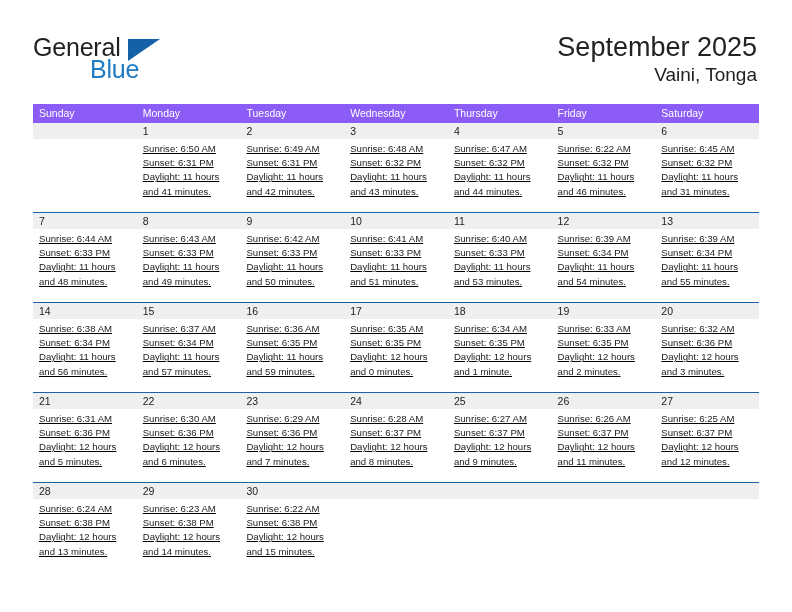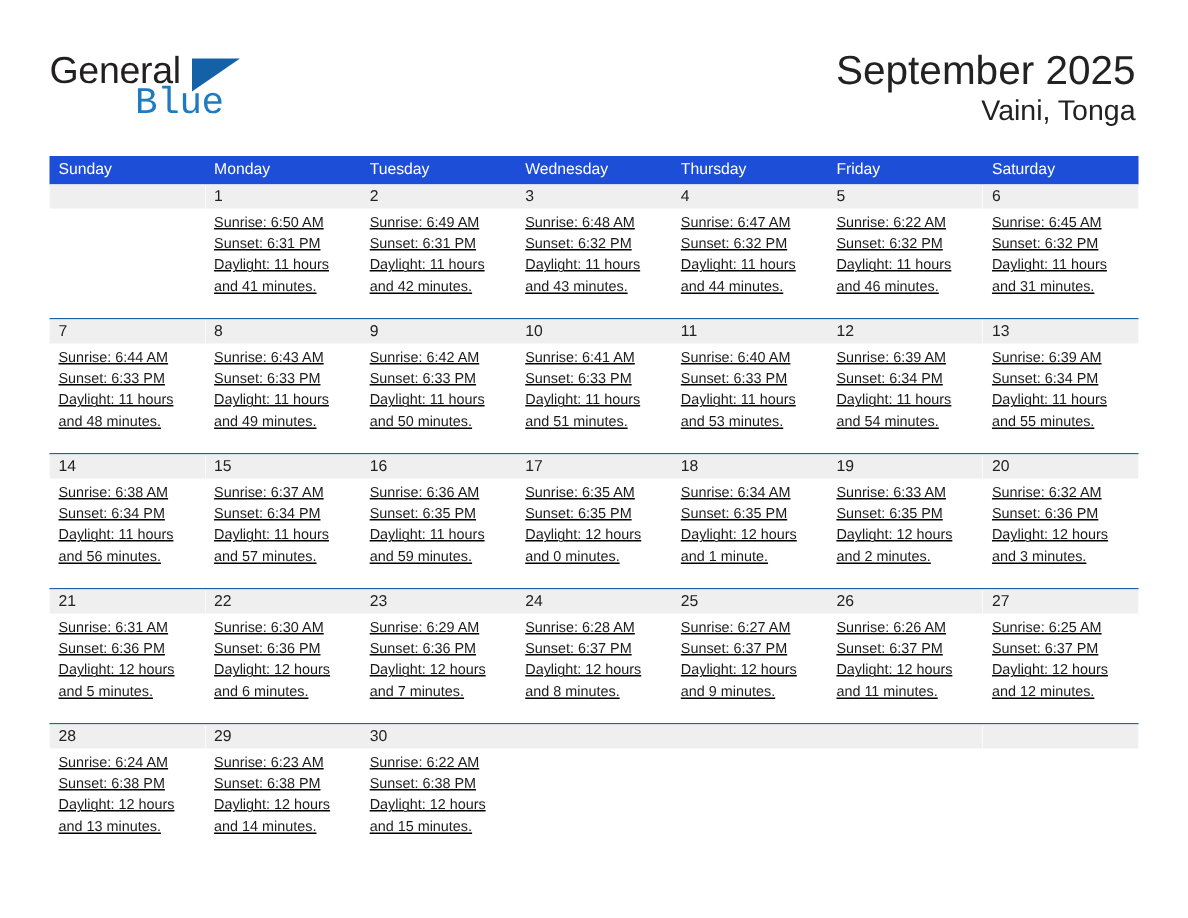--- a/index.html
+++ b/index.html
@@ -48,21 +48,21 @@
     font-family: Liberation Sans, sans-serif;
     line-height: 26px;
   }
   .logo-blue {
     position: absolute;
     left: 57px;
     top: 22px;
     font-size: 25px;
     letter-spacing: -0.2px;
     color: #1f7bc1;
-    font-family: Liberation Mono, monospace;
+    font-family: Liberation Sans, sans-serif;
     line-height: 26px;
   }
   .logo-triangle {
     position: absolute;
     left: 95px;
     top: 5px;
     width: 0;
     height: 0;
     border-left: 32px solid #1461a8;
     border-bottom: 22px solid transparent;
@@ -93,21 +93,21 @@
   .calendar {
     position: absolute;
     left: 33px;
     top: 104px;
     width: 726px;
   }
 
   .weekday-header {
     display: flex;
     width: 100%;
-    background: #1d4ed8;
+    background: #8b5cf6;
     height: 19px;
   }
   .weekday-cell {
     flex: 1 1 0;
     color: #ffffff;
     font-size: 10.5px;
     line-height: 19px;
     padding-left: 6px;
     box-sizing: border-box;
     white-space: nowrap;

